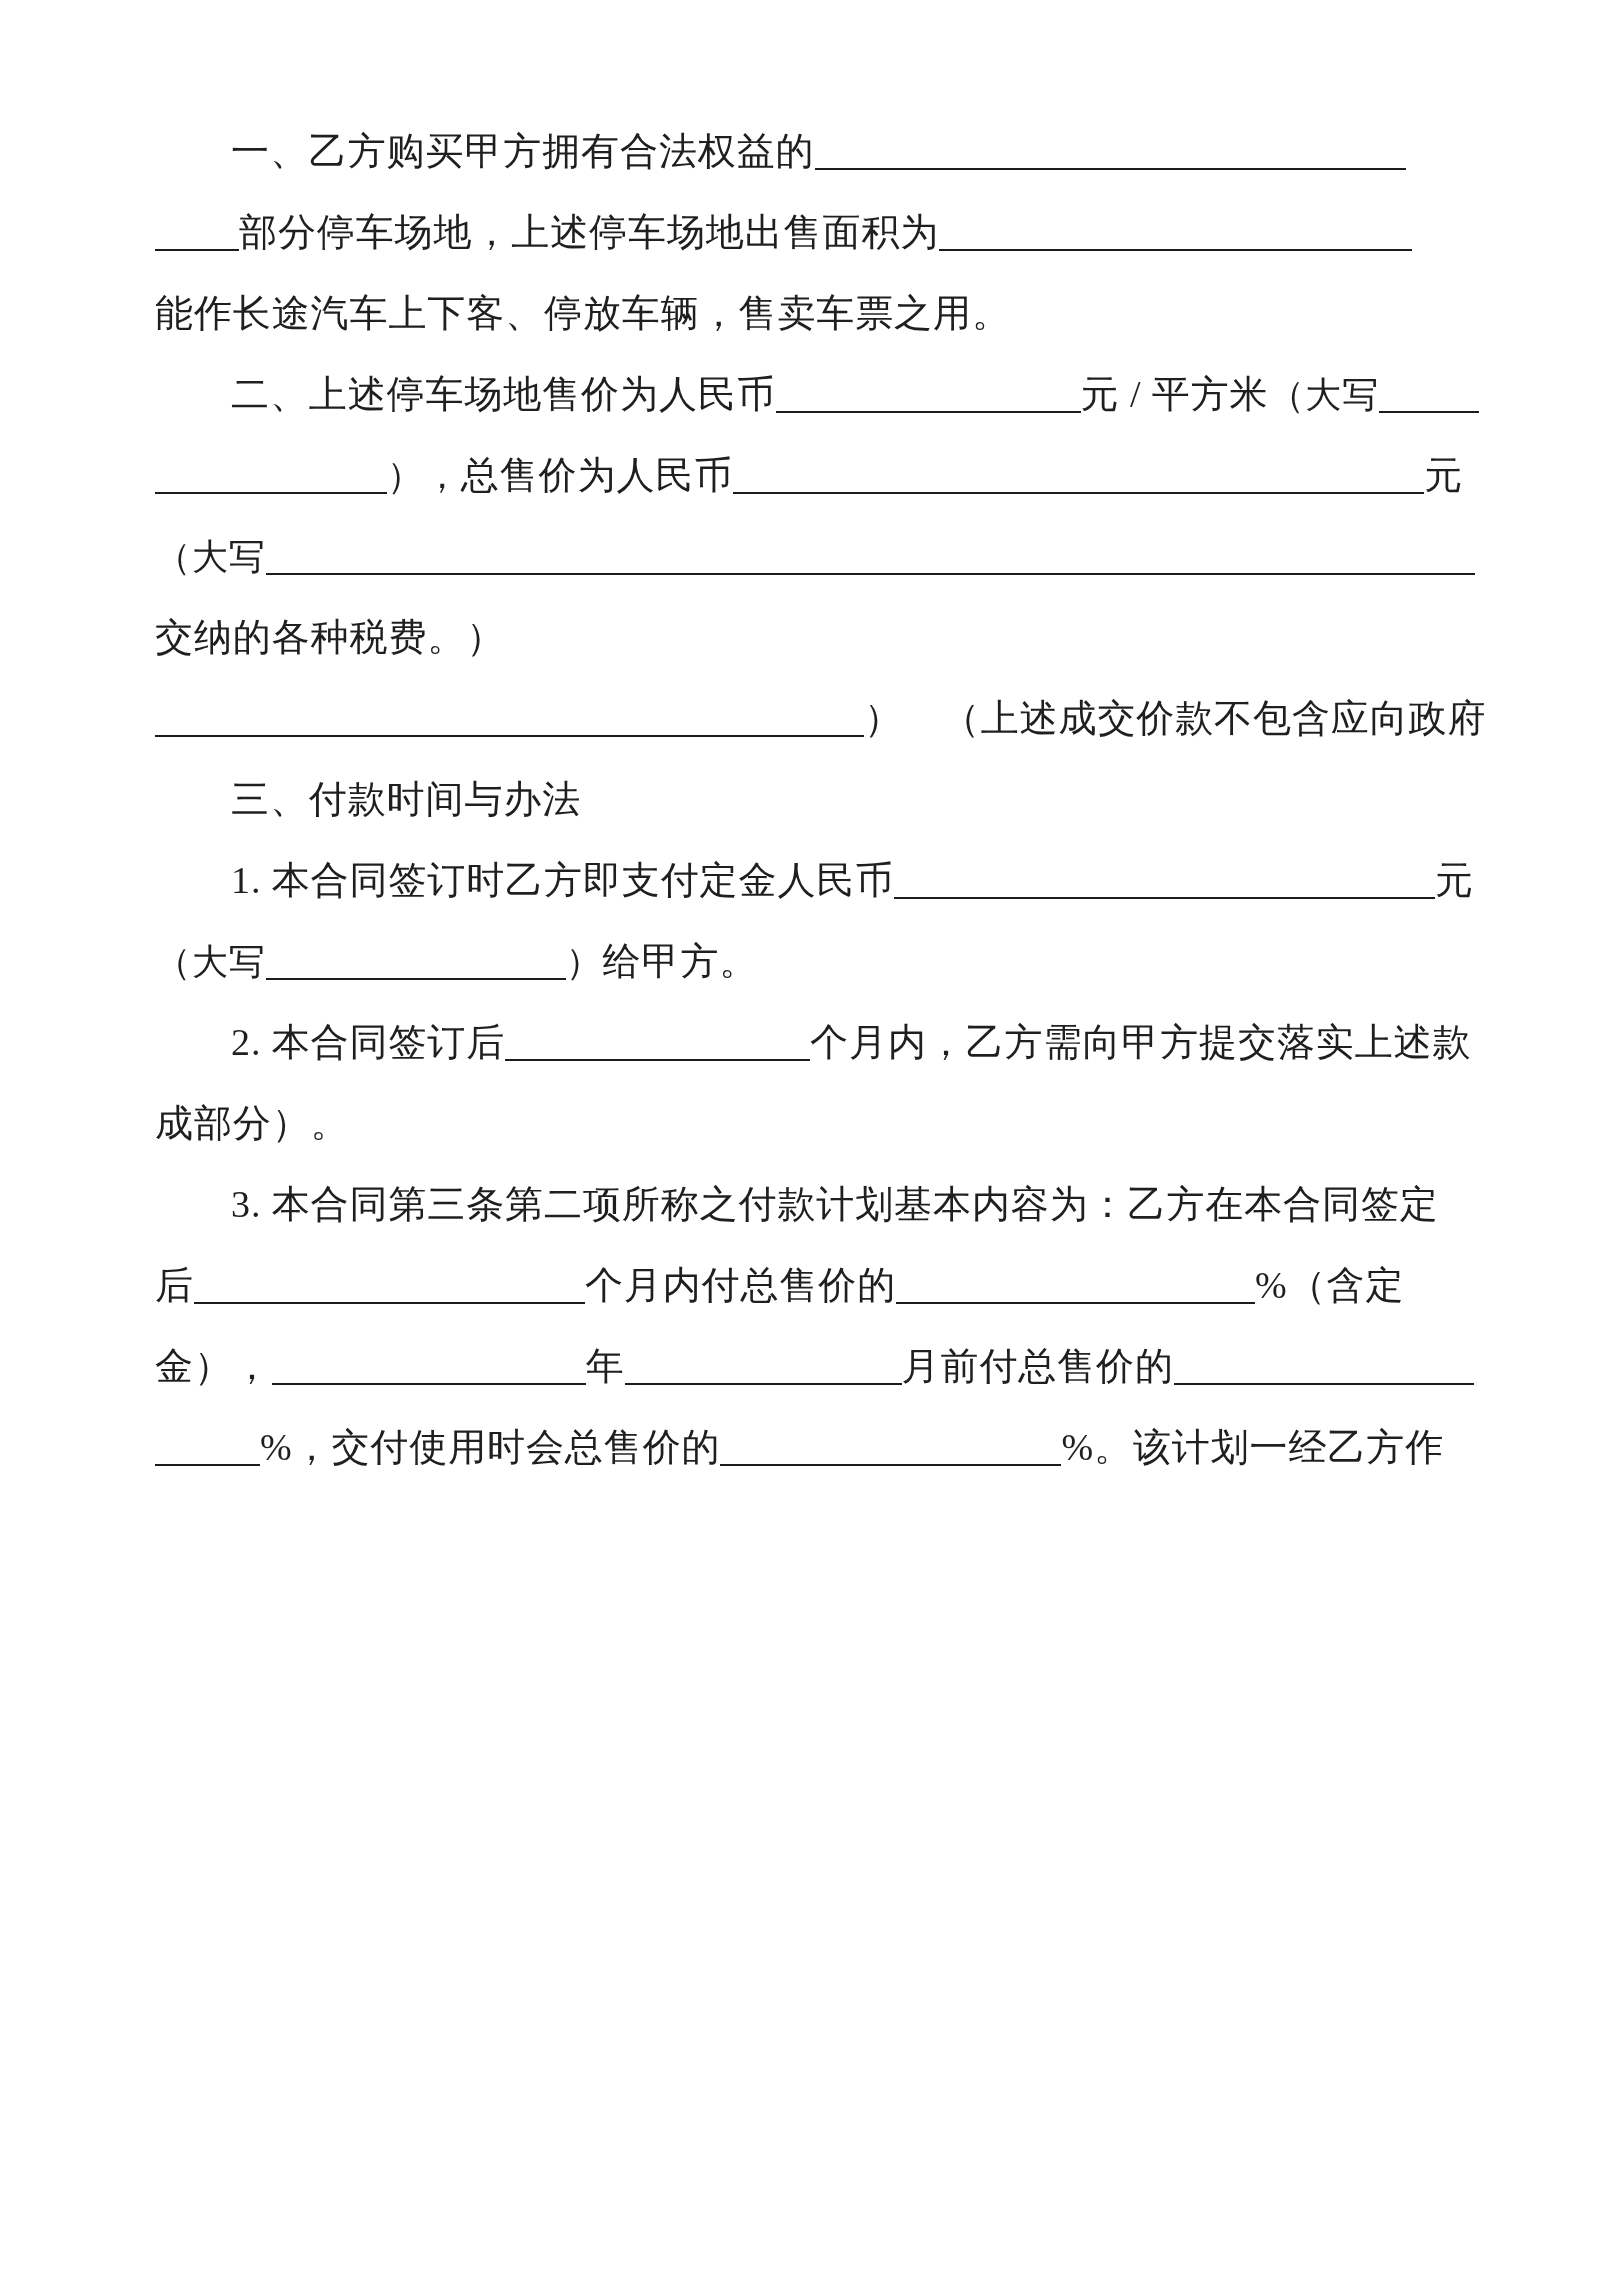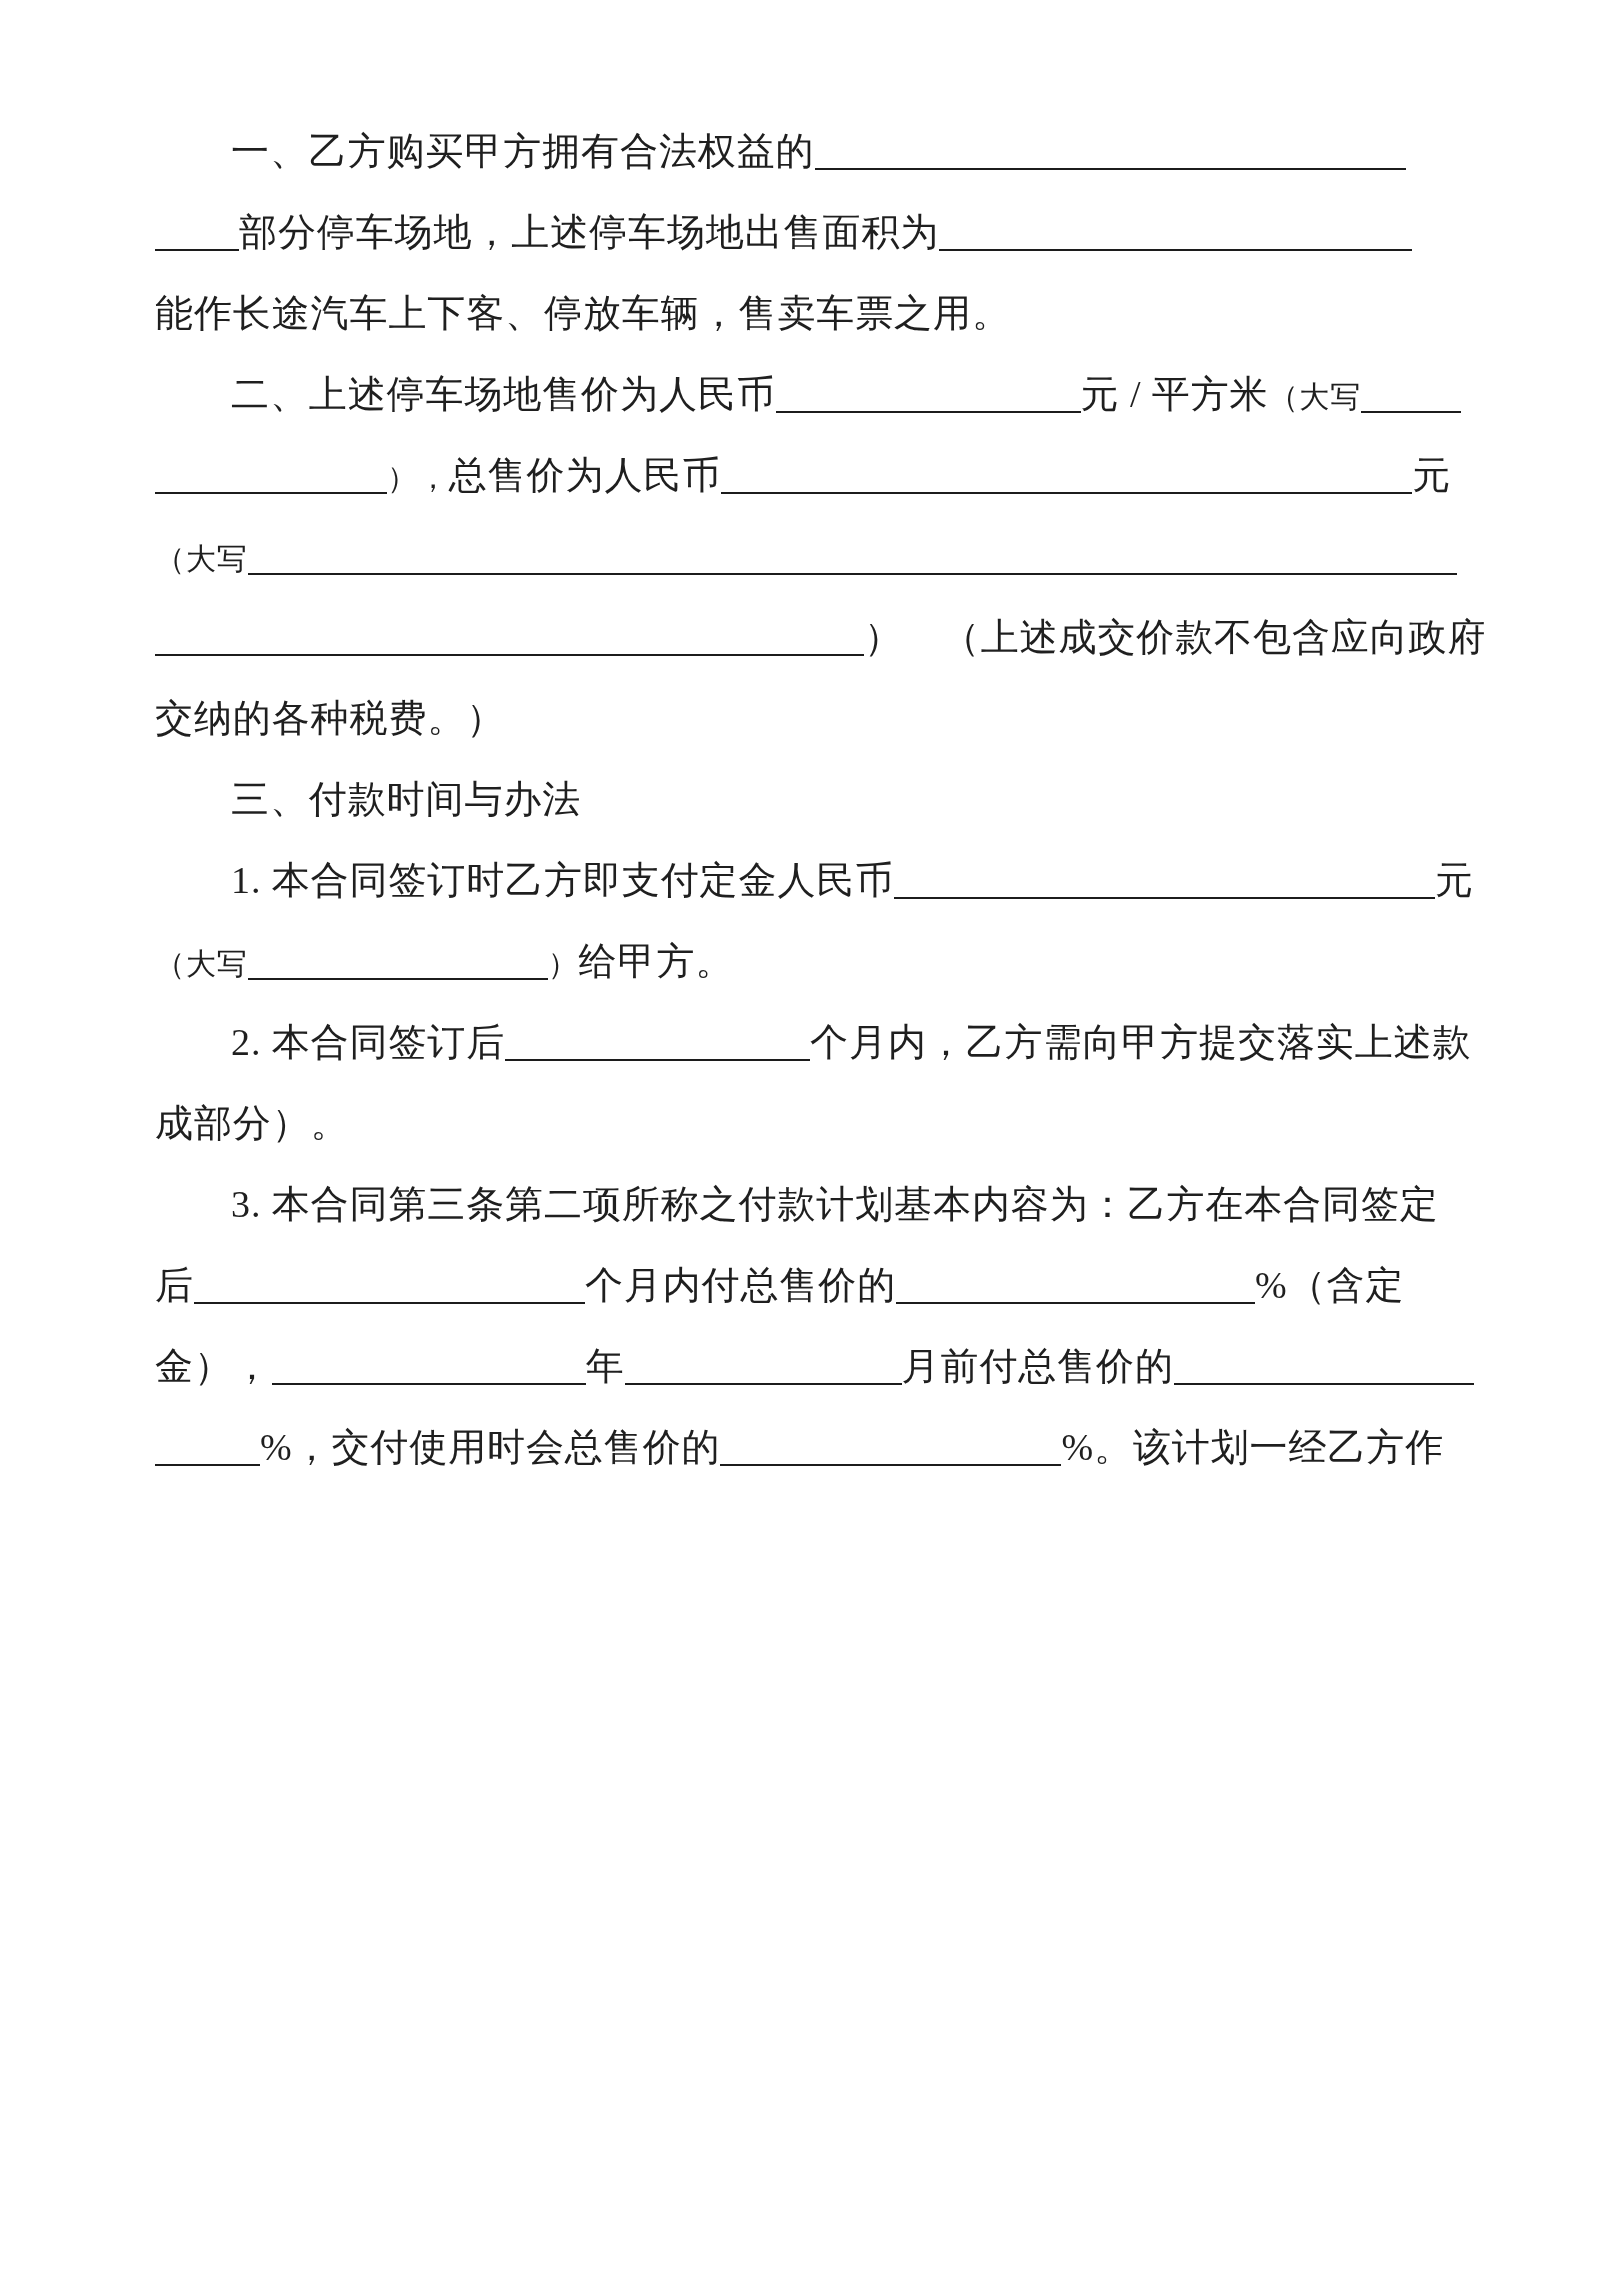--- a/index.html
+++ b/index.html
@@ -31,42 +31,42 @@
     white-space: nowrap;
     letter-spacing: 0.9px;
   }
   .line.indent {
     padding-left: 76px;
   }
   .text {
     display: inline;
   }
   .text.small {
-    font-size: 30px;
+    font-size: 36px;
   }
   .blank {
     display: inline-block;
     border-bottom: 2.3px solid #1c1c1c;
     height: 1em;
     vertical-align: -5.5px;
   }
 </style>
 </head>
 <body>
 
 <div class="page">
   <div class="doc-body">
       <div class="line indent"><span class="text">一、乙方购买甲方拥有合法权益的</span><span class="blank" style="width: 591px;"></span></div>
       <div class="line"><span class="blank" style="width: 84px;"></span><span class="text">部分停车场地，上述停车场地出售面积为</span><span class="blank" style="width: 473px;"></span></div>
       <div class="line"><span class="text">能作长途汽车上下客、停放车辆，售卖车票之用。</span></div>
       <div class="line indent"><span class="text">二、上述停车场地售价为人民币</span><span class="blank" style="width: 305px;"></span><span class="text">元 / 平方米</span><span class="text small">（大写</span><span class="blank small" style="width: 100px;"></span></div>
       <div class="line"><span class="blank small" style="width: 232px;"></span><span class="text small">），</span><span class="text">总售价为人民币</span><span class="blank" style="width: 691px;"></span><span class="text">元</span></div>
       <div class="line"><span class="text small">（大写</span><span class="blank" style="width: 1209px;"></span></div>
+      <div class="line"><span class="text">交纳的各种税费。）</span></div>
       <div class="line"><span class="blank" style="width: 709px;"></span><span class="text">）　（上述成交价款不包含应向政府</span></div>
-      <div class="line"><span class="text">交纳的各种税费。）</span></div>
       <div class="line indent"><span class="text">三、付款时间与办法</span></div>
       <div class="line indent"><span class="text">1. 本合同签订时乙方即支付定金人民币</span><span class="blank" style="width: 541px;"></span><span class="text">元</span></div>
       <div class="line"><span class="text small">（大写</span><span class="blank" style="width: 300px;"></span><span class="text small">）</span><span class="text">给甲方。</span></div>
       <div class="line indent"><span class="text">2. 本合同签订后</span><span class="blank" style="width: 305px;"></span><span class="text">个月内，乙方需向甲方提交落实上述款</span></div>
       <div class="line"><span class="text">成部分）。</span></div>
       <div class="line indent"><span class="text">3. 本合同第三条第二项所称之付款计划基本内容为：乙方在本合同签定</span></div>
       <div class="line"><span class="text">后</span><span class="blank" style="width: 391px;"></span><span class="text">个月内付总售价的</span><span class="blank" style="width: 359px;"></span><span class="text">%（含定</span></div>
       <div class="line"><span class="text">金），</span><span class="blank" style="width: 314px;"></span><span class="text">年</span><span class="blank" style="width: 277px;"></span><span class="text">月前付总售价的</span><span class="blank" style="width: 300px;"></span></div>
       <div class="line"><span class="blank" style="width: 105px;"></span><span class="text">%，交付使用时会总售价的</span><span class="blank" style="width: 341px;"></span><span class="text">%。该计划一经乙方作</span></div>
     </div>

